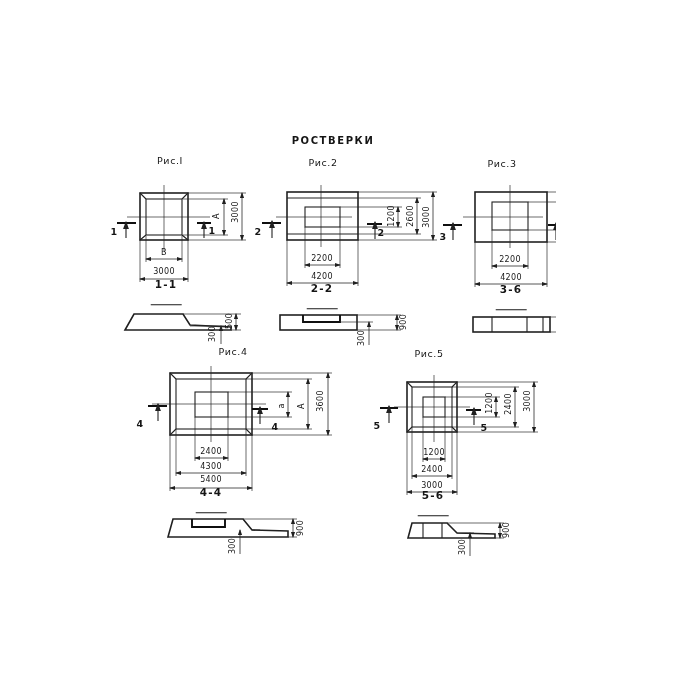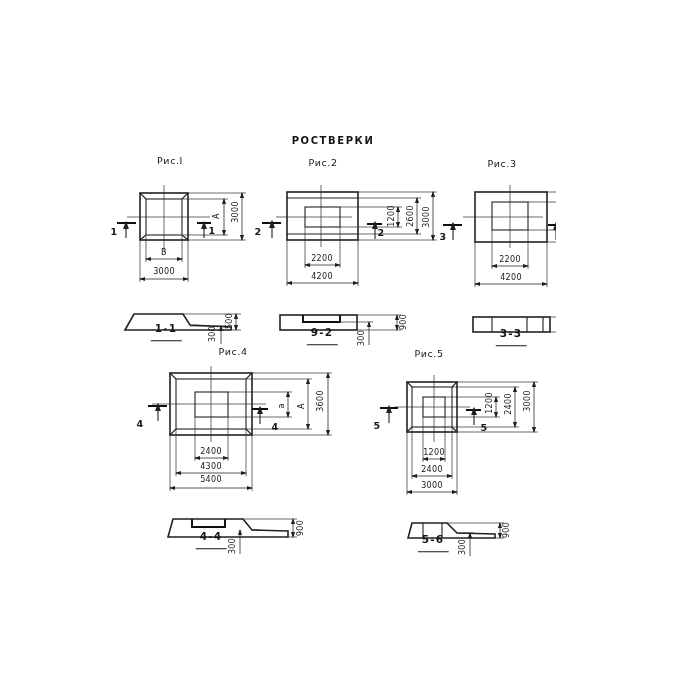--- a/index.html
+++ b/index.html
@@ -12,21 +12,21 @@
   .sheet svg{position:absolute;left:0;top:0}
   .lbl{
     position:absolute;white-space:nowrap;font-size:8px;line-height:1;
     transform:translate(-50%,-50%);letter-spacing:.3px;color:#171717;
   }
   .lbl.v{transform:translate(-50%,-50%) rotate(-90deg)}
   .lbl.fig{font-size:9.5px;letter-spacing:.6px}
   .lbl.ttl{font-size:10px;font-weight:bold;letter-spacing:1.6px}
   .lbl.sec{
     font-size:10.5px;font-weight:bold;letter-spacing:1.2px;
-    border-bottom:1.5px solid #1b1b1b;padding:0 4px 6px;margin-top:40px;
+    border-bottom:1.5px solid #1b1b1b;padding:0 4px 14px;
   }
   .lbl.mark{font-size:9.5px;font-weight:bold}
   
   .thick{stroke:#222;stroke-width:1.6;fill:none}
   .med{stroke:#222;stroke-width:1.1;fill:none}
   .thin{stroke:#2a2a2a;stroke-width:.7;fill:none}
   .bar{stroke:#111;stroke-width:2;fill:none}
   .dim{stroke:#2a2a2a;stroke-width:.8;fill:none}
   .notch{stroke:#111;stroke-width:1.9;fill:none}
 </style>
@@ -217,22 +217,22 @@
   <div class="lbl" style="left:434px;top:453px">1200</div>
   <div class="lbl" style="left:432px;top:470px">2400</div>
   <div class="lbl" style="left:432px;top:486px">3000</div>
   <div class="lbl v" style="left:490px;top:403px">1200</div>
   <div class="lbl v" style="left:509px;top:404px">2400</div>
   <div class="lbl v" style="left:528px;top:401px">3000</div>
   <div class="lbl mark" style="left:377px;top:426px">5</div>
   <div class="lbl mark" style="left:484px;top:428px">5</div>
 
   <div class="lbl sec" style="left:166px;top:292px">1-1</div>
-  <div class="lbl sec" style="left:322px;top:296px">9-2</div>
-  <div class="lbl sec" style="left:511px;top:297px">3-3</div>
+  <div class="lbl sec" style="left:322px;top:296px">2-2</div>
+  <div class="lbl sec" style="left:511px;top:297px">3-6</div>
   <div class="lbl sec" style="left:211px;top:500px">4-4</div>
   <div class="lbl sec" style="left:433px;top:503px">5-6</div>
 
   <div class="lbl v" style="left:213px;top:334px">300</div>
   <div class="lbl v" style="left:230px;top:321px">500</div>
   <div class="lbl v" style="left:362px;top:338px">300</div>
   <div class="lbl v" style="left:404px;top:322px">900</div>
   <div class="lbl v" style="left:567px;top:324px">900</div>
   <div class="lbl v" style="left:233px;top:546px">300</div>
   <div class="lbl v" style="left:301px;top:528px">900</div>

